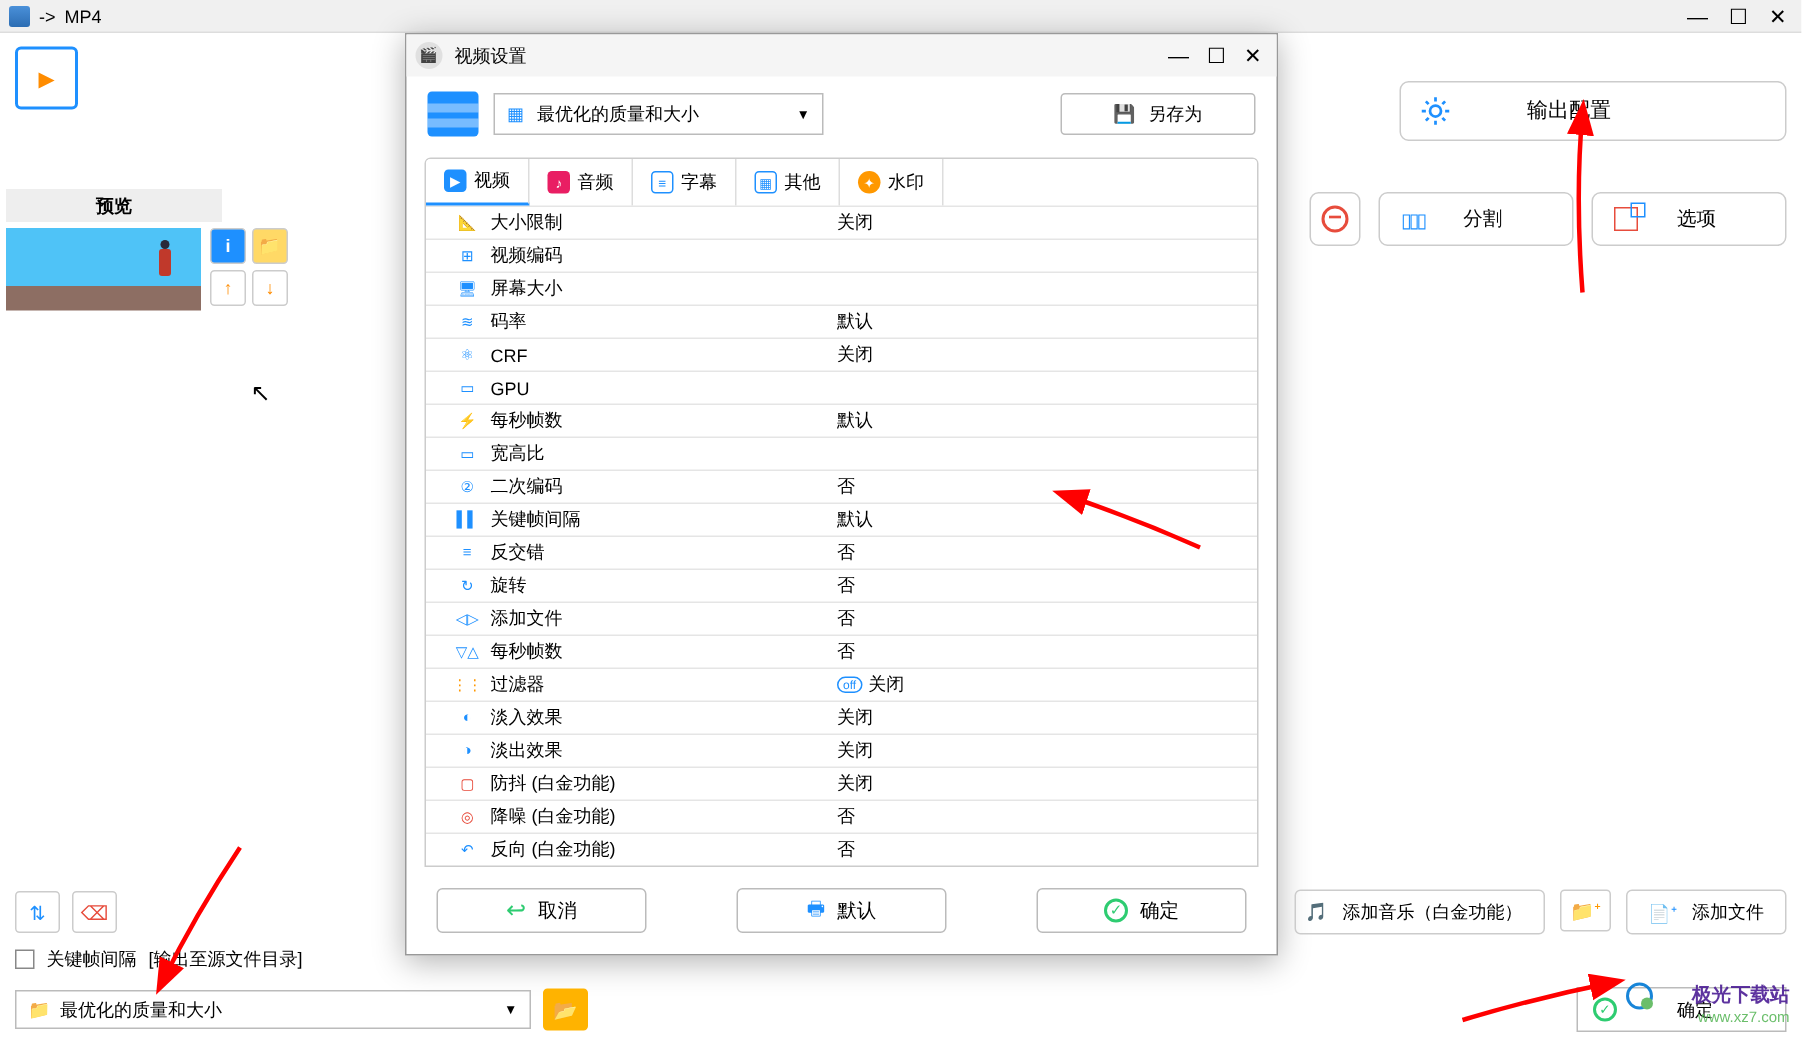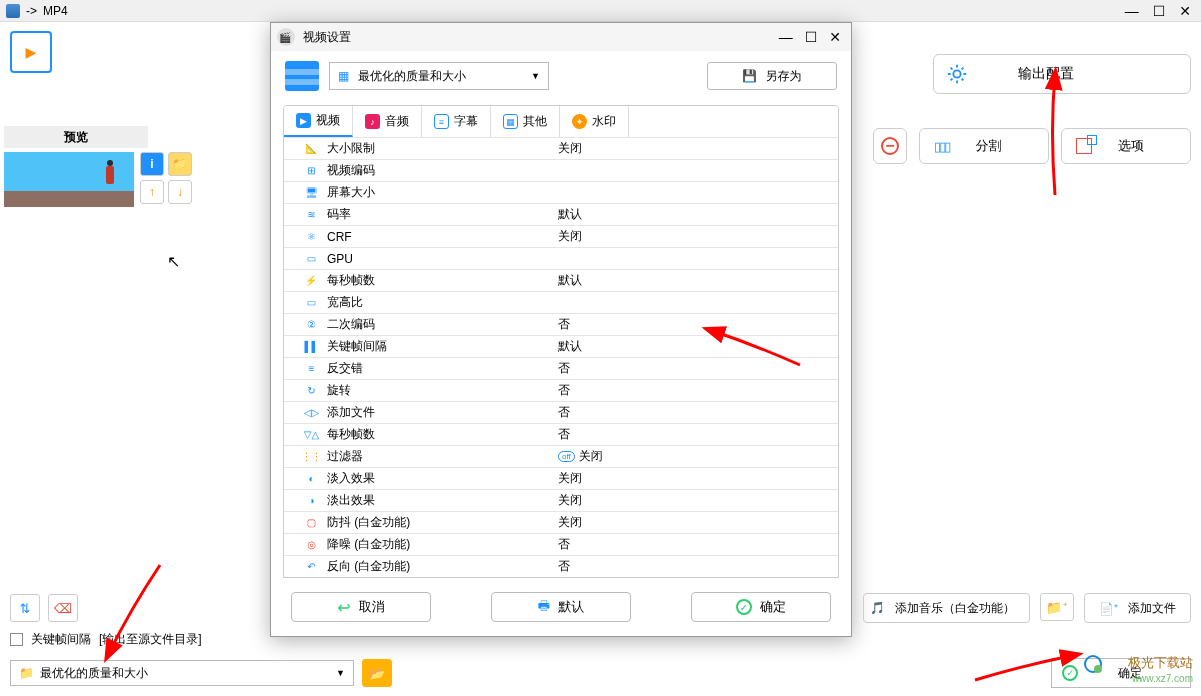--- a/index.html
+++ b/index.html
@@ -91,21 +91,21 @@
 
 .bot-row3 { display: flex; align-items: center; gap: 8px; }
 .out-dd { width: 344px; height: 26px; border: 1px solid #bbb; display: flex; align-items: center; padding: 0 8px; font-size: 12px; cursor: pointer; }
 .out-dd .fic { color: #ffb300; margin-right: 6px; }
 .out-dd .car { margin-left: auto; font-size: 9px; }
 .confirm-main { margin-left: auto; width: 140px; height: 30px; border: 1px solid #bbb; display: flex; align-items: center; padding: 0 10px; font-size: 12px; cursor: pointer; }
 .confirm-main .cic { width:16px;height:16px;border:2px solid #2ecc71;border-radius:50%;display:flex;align-items:center;justify-content:center;color:#2ecc71;font-size:9px;margin-right:40px;}
 
 
 .wm-logo { position: absolute; right: 8px; bottom: 12px; text-align: right; font-size: 11px; pointer-events: none; opacity: 0.9; }
-.wm-logo .l1 { color: #a16207; font-weight: normal; font-size: 13px; margin-left: 24px; }
+.wm-logo .l1 { color: #4c1d95; font-weight: bold; font-size: 13px; margin-left: 24px; }
 .wm-logo .l2 { color: #5cb85c; font-size: 10px; }
 .wm-orb { display:inline-block; width:18px;height:18px;border:2px solid #0078d4;border-radius:50%;vertical-align:middle;margin-right:2px;position:relative;}
 .wm-orb::after{content:"";position:absolute;width:8px;height:8px;background:#5cb85c;border-radius:50%;right:-2px;bottom:-2px;}
 
 
 .arrow-ann { position: absolute; pointer-events: none; }
 .arrow-ann svg { overflow: visible; }
 </style>
 </head>
 <body>

